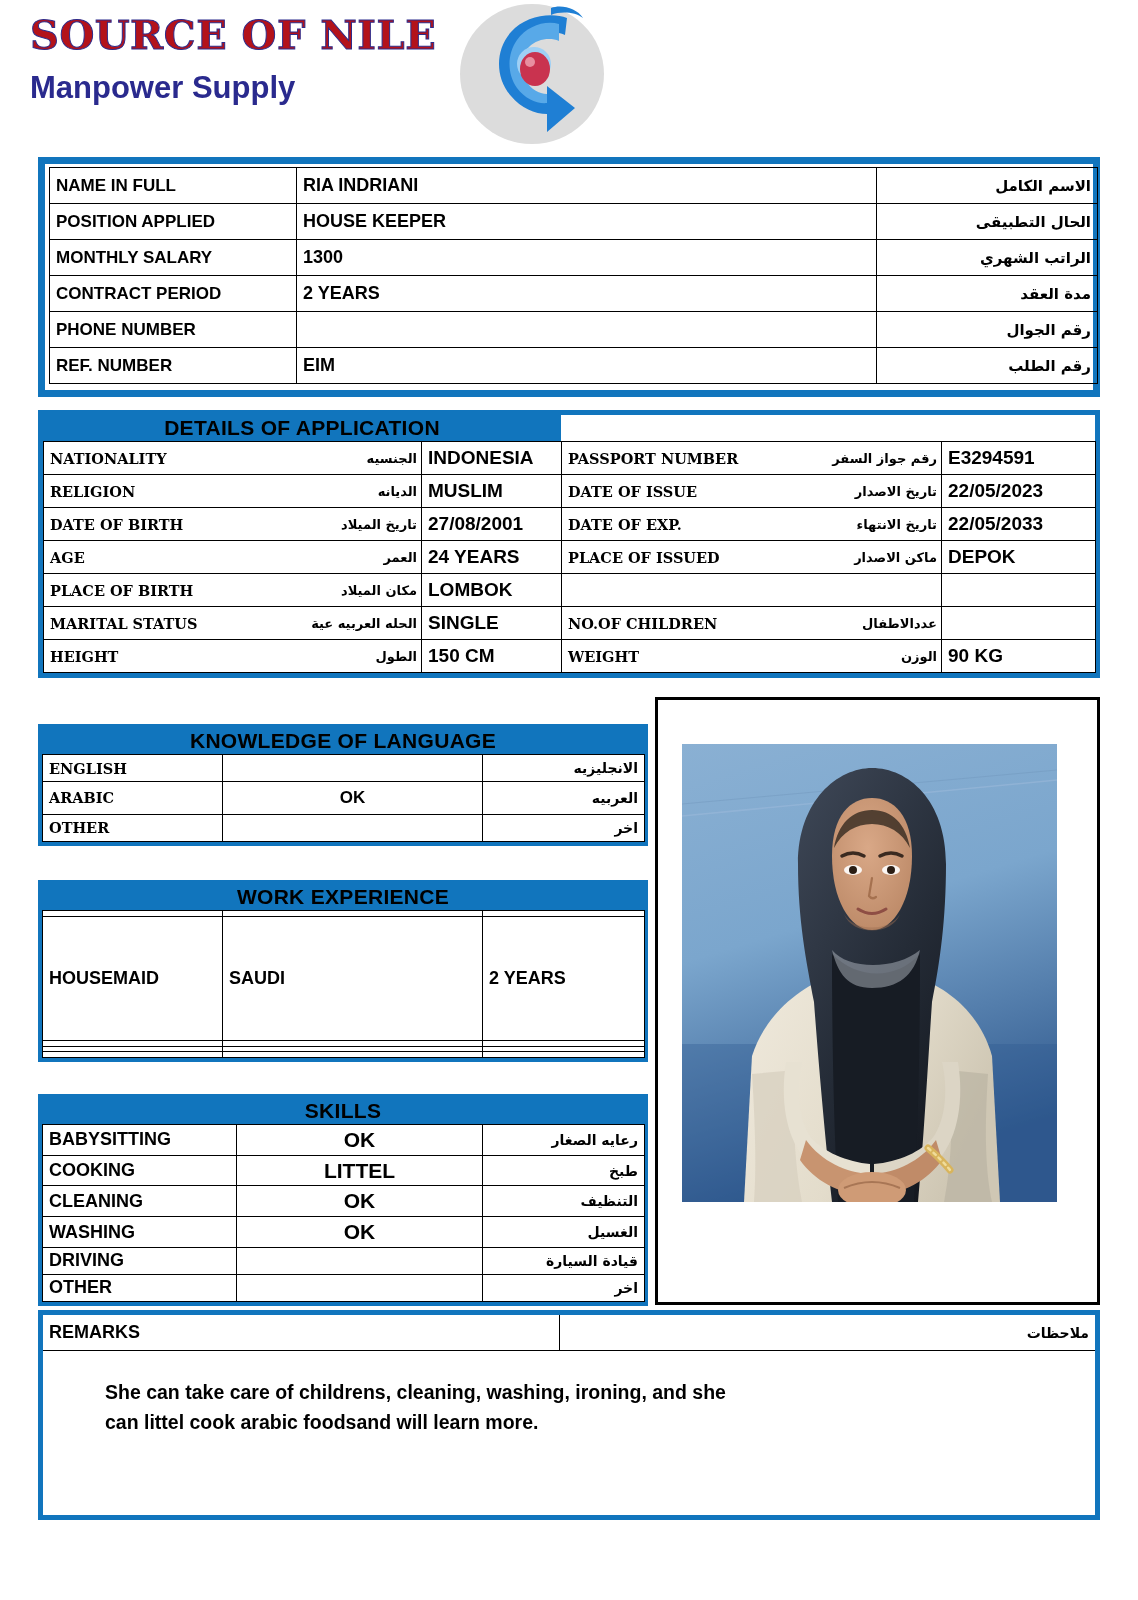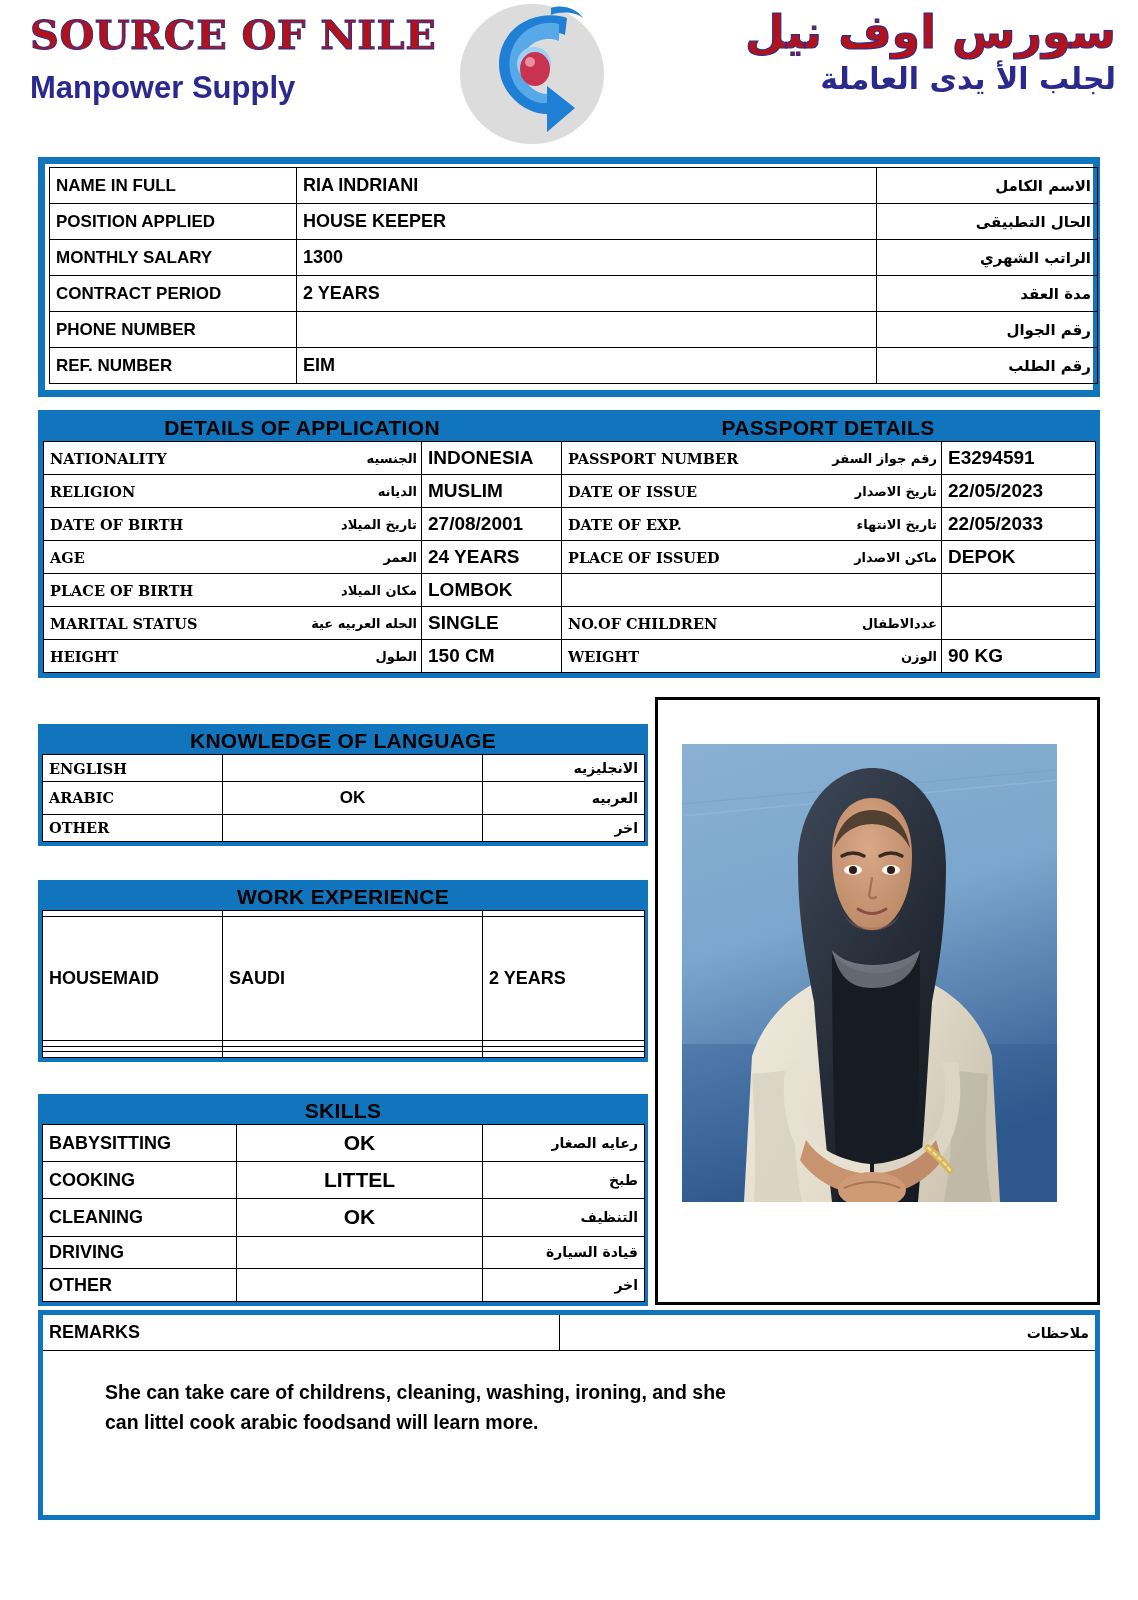--- a/index.html
+++ b/index.html
@@ -215,24 +215,20 @@
       <ellipse cx="77" cy="72" rx="72" ry="70" fill="#dcdcdc"></ellipse>
       <path d="M112 16 C 96 10 70 14 56 30 C 40 48 40 76 56 94 C 66 106 80 112 92 112 L 92 130 L 120 106 L 92 84 L 92 98 C 82 98 72 92 66 82 C 58 68 60 50 72 40 C 82 31 98 28 110 33 Z" fill="#1f7fd4"></path>
       <path d="M104 22 C 90 18 72 24 62 38 C 52 52 52 72 62 86 C 70 97 82 102 92 101 L 92 92 C 84 92 76 87 71 79 C 64 68 65 53 74 45 C 82 37 95 35 104 39 Z" fill="#58a9e8"></path>
       <circle cx="79" cy="62" r="17" fill="#9fd0f5"></circle>
       <ellipse cx="80" cy="67" rx="15" ry="17" fill="#c9334f"></ellipse>
       <ellipse cx="75" cy="60" rx="5" ry="5" fill="#f0a6b4" opacity="0.8"></ellipse>
       <path d="M96 6 C 106 2 122 6 128 16 C 120 10 106 9 96 13 Z" fill="#1f7fd4"></path>
     </svg>
   </div>
 
-  <div class="brand-right">
-    <div class="brand-ar-1">سورس اوف نيل</div>
-    <div class="brand-ar-2">لجلب الأ يدى العاملة</div>
-  </div>
 </div>
 
 <div class="panel" style="left:38px;top:157px;width:1062px;height:240px;padding:7px;">
   <div class="panel-inner" style="padding:3px 4px;">
     <table class="grid" id="top-info-table">
       <colgroup>
           <col style="width:247px">
           <col style="width:580px">
           <col style="width:221px">
         </colgroup>
@@ -270,23 +266,20 @@
         </tbody>
     </table>
   </div>
 </div>
 
 <div class="panel" style="left:38px;top:410px;width:1062px;height:268px;padding:5px;">
   <div class="panel-inner">
     <div style="display:flex;width:100%;">
       <div style="width:518px;flex:0 0 518px;">
         <div class="sec-head">DETAILS OF APPLICATION</div>
-      </div>
-      <div style="width:534px;flex:1 1 auto;">
-        <div class="sec-head">PASSPORT DETAILS</div>
       </div>
     </div>
     <table class="grid" id="details-table" style="height:187px;">
       <colgroup>
         <col style="width:378px">
           <col style="width:140px">
         <col style="width:380px">
           <col style="width:154px">
       </colgroup>
       <tbody>
@@ -546,20 +539,25 @@
             <td class="s-lbl-sans">COOKING</td>
             <td class="s-val-big">LITTEL</td>
             <td class="s-ar">طبخ</td>
           </tr>
           <tr>
             <td class="s-lbl-sans">CLEANING</td>
             <td class="s-val-big">OK</td>
             <td class="s-ar">التنظيف</td>
           </tr>
           <tr>
+            <td class="s-lbl-sans">WASHING</td>
+            <td class="s-val-big">OK</td>
+            <td class="s-ar">الغسيل</td>
+          </tr>
+          <tr>
             <td class="s-lbl-sans">DRIVING</td>
             <td class="s-val-big"></td>
             <td class="s-ar">قيادة السيارة</td>
           </tr>
           <tr>
             <td class="s-lbl-sans">OTHER</td>
             <td class="s-val-big"></td>
             <td class="s-ar">اخر</td>
           </tr>
         </tbody>

